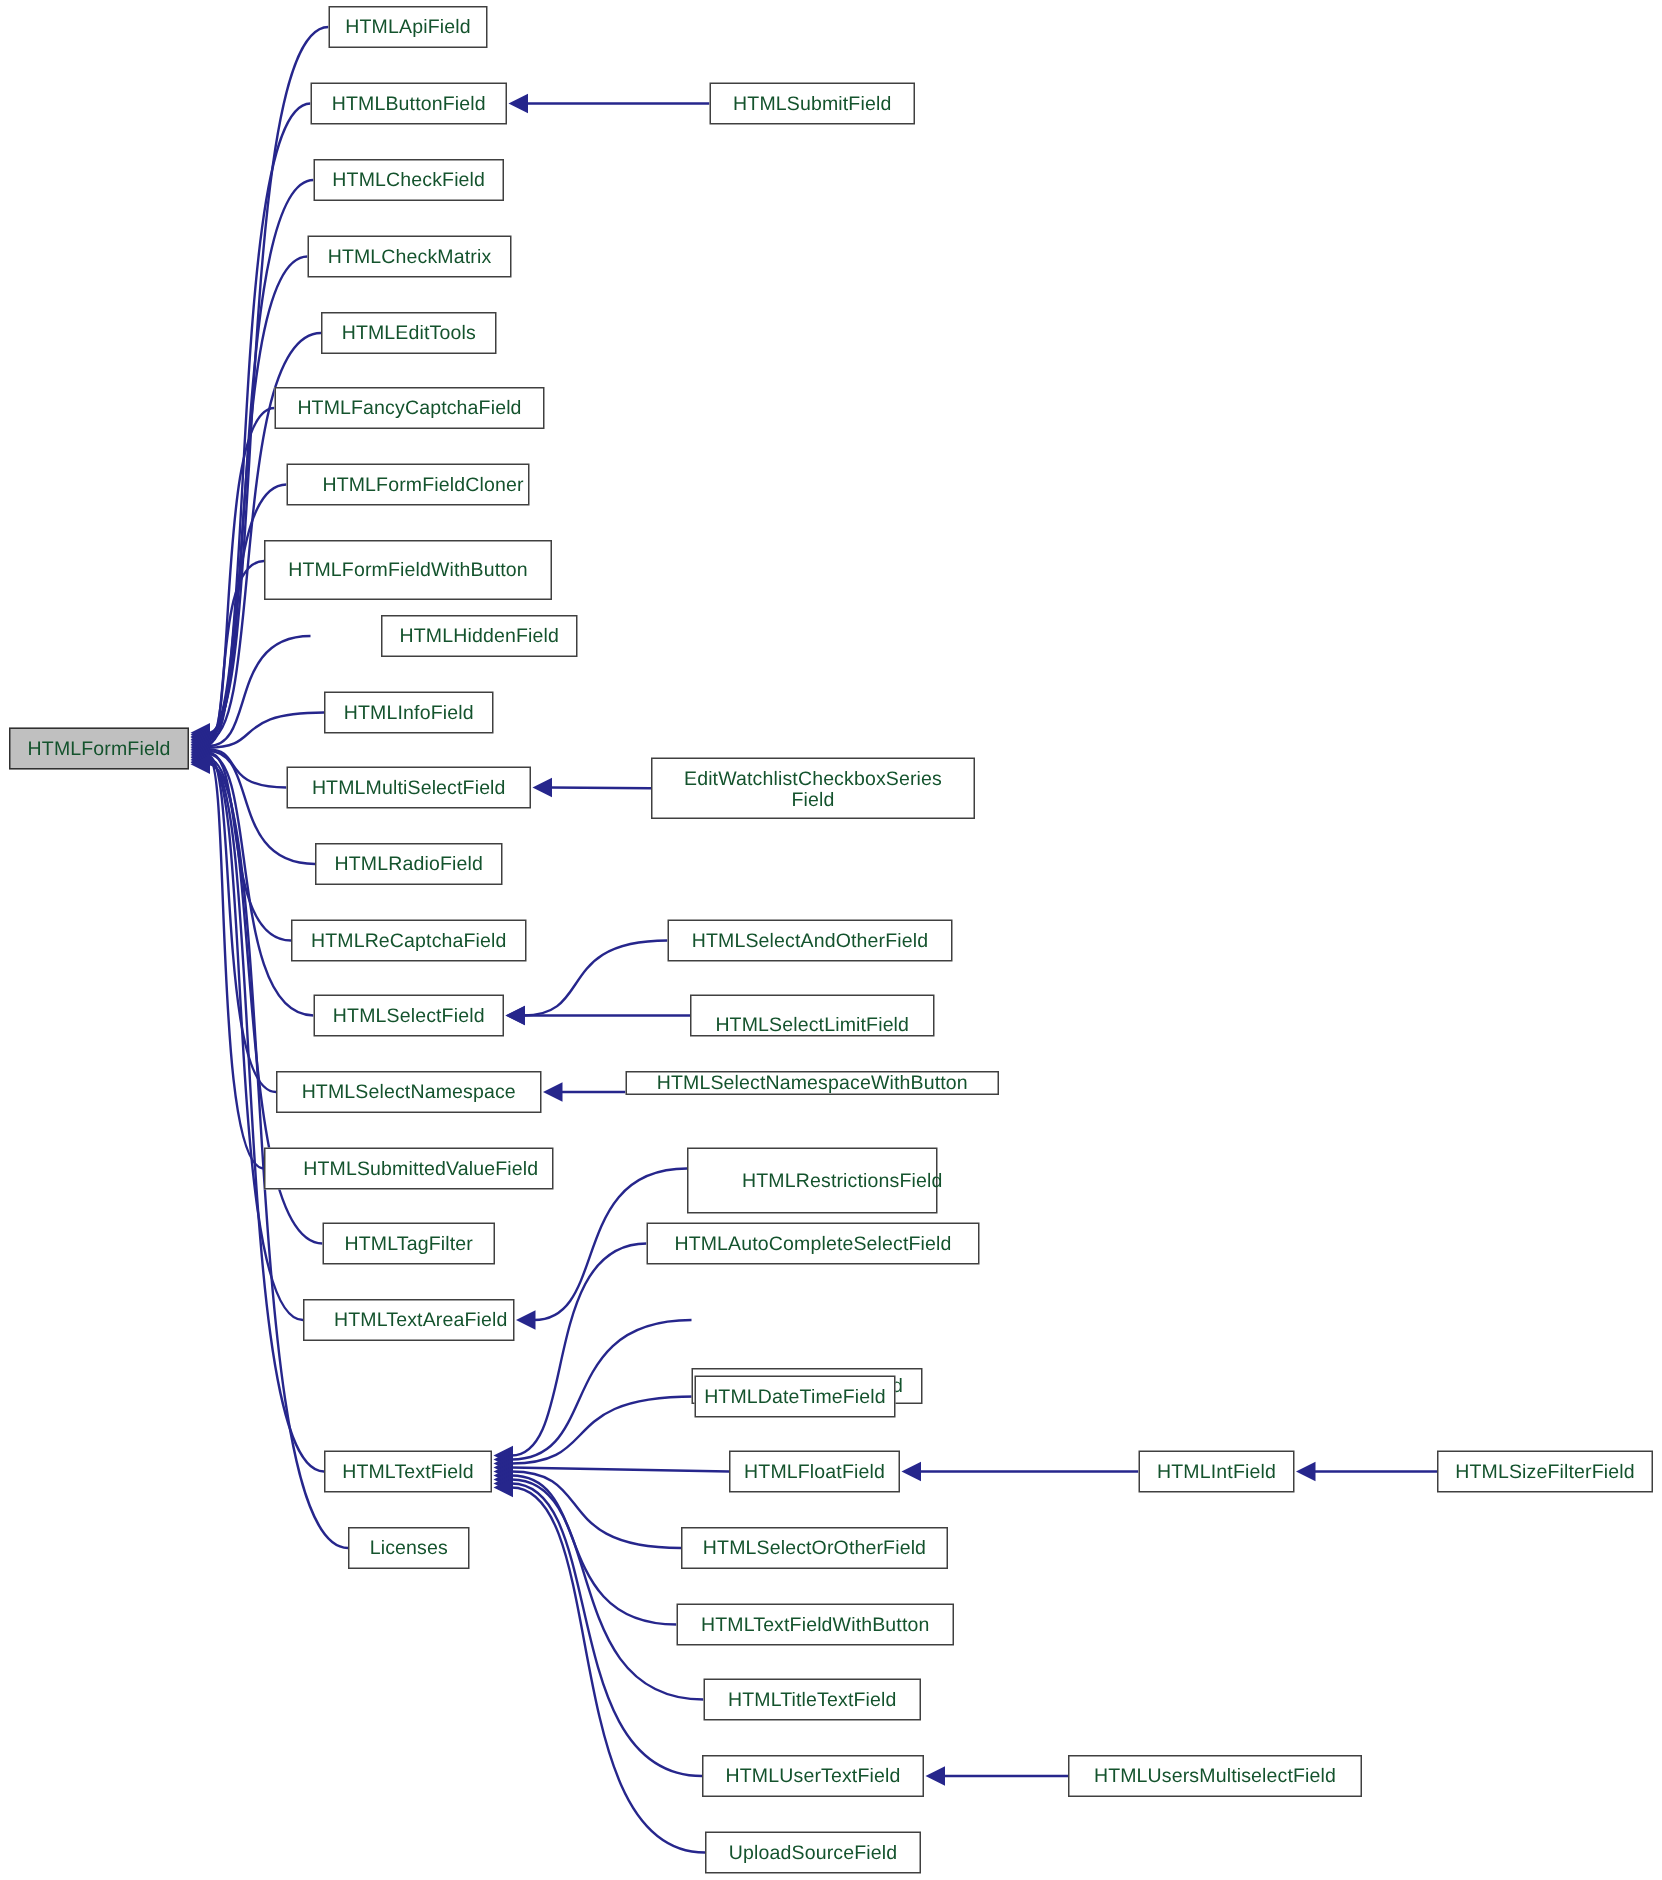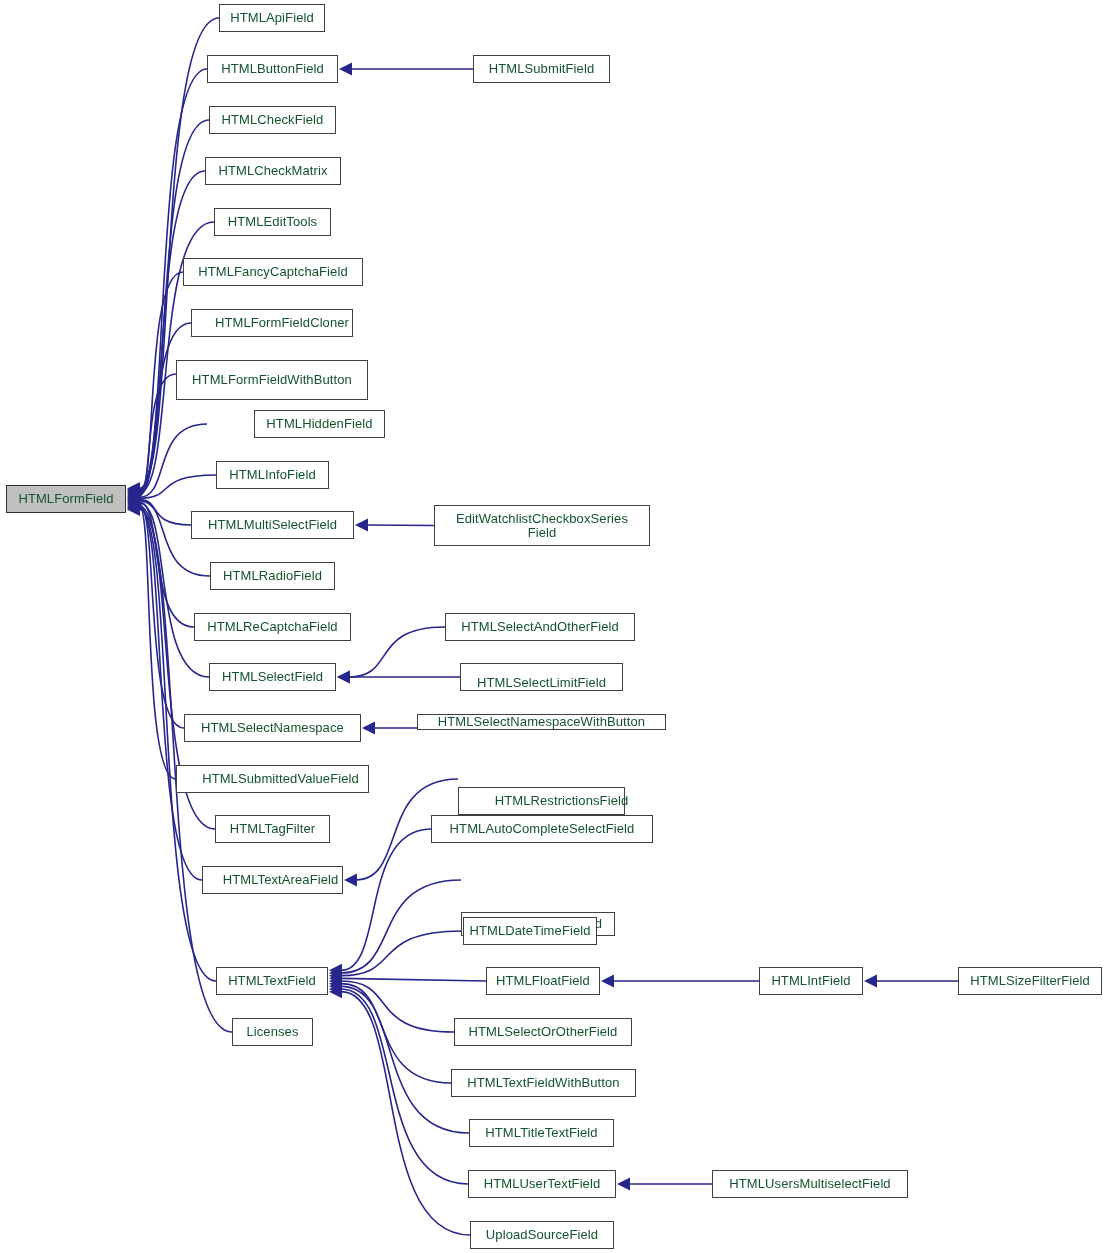--- a/index.html
+++ b/index.html
@@ -154,21 +154,21 @@
       <div class="node" style="left: 215px; top: 815px; width: 115px; height: 28px;"><span class="label">HTMLTagFilter</span></div>
       <div class="node" style="left: 202px; top: 866px; width: 141px; height: 28px; padding-left: 16px;"><span class="label">HTMLTextAreaField</span></div>
       <div class="node" style="left: 216px; top: 967px; width: 112px; height: 28px;"><span class="label">HTMLTextField</span></div>
       <div class="node" style="left: 232px; top: 1018px; width: 81px; height: 28px;"><span class="label">Licenses</span></div>
       <div class="node" style="left: 473px; top: 55px; width: 137px; height: 28px;"><span class="label">HTMLSubmitField</span></div>
       <div class="node" style="left: 434px; top: 505px; width: 216px; height: 41px;"><span class="label">EditWatchlistCheckboxSeries
 Field</span></div>
       <div class="node" style="left: 445px; top: 613px; width: 190px; height: 28px;"><span class="label">HTMLSelectAndOtherField</span></div>
       <div class="node" style="left: 460px; top: 663px; width: 163px; height: 28px; align-items: flex-end;"><span class="label">HTMLSelectLimitField</span></div>
       <div class="node" style="left: 417px; top: 714px; width: 249px; height: 16px;"><span class="label">HTMLSelectNamespaceWithButton</span></div>
-      <div class="node" style="left: 458px; top: 787px; width: 167px; height: 28px; padding-left: 40px;"><span class="label">HTMLRestrictionsField</span></div>
+      <div class="node" style="left: 458px; top: 765px; width: 167px; height: 44px; padding-left: 40px;"><span class="label">HTMLRestrictionsField</span></div>
       <div class="node" style="left: 431px; top: 815px; width: 222px; height: 28px;"><span class="label">HTMLAutoCompleteSelectField</span></div>
       <div class="node" style="left: 461px; top: 912px; width: 154px; height: 24px;"><span class="label">HTMLComboboxField</span></div>
       <div class="node" style="left: 463px; top: 917px; width: 134px; height: 28px;"><span class="label">HTMLDateTimeField</span></div>
       <div class="node" style="left: 486px; top: 967px; width: 114px; height: 28px;"><span class="label">HTMLFloatField</span></div>
       <div class="node" style="left: 454px; top: 1018px; width: 178px; height: 28px;"><span class="label">HTMLSelectOrOtherField</span></div>
       <div class="node" style="left: 451px; top: 1069px; width: 185px; height: 28px;"><span class="label">HTMLTextFieldWithButton</span></div>
       <div class="node" style="left: 469px; top: 1119px; width: 145px; height: 28px;"><span class="label">HTMLTitleTextField</span></div>
       <div class="node" style="left: 468px; top: 1170px; width: 148px; height: 28px;"><span class="label">HTMLUserTextField</span></div>
       <div class="node" style="left: 470px; top: 1221px; width: 144px; height: 28px;"><span class="label">UploadSourceField</span></div>
       <div class="node" style="left: 759px; top: 967px; width: 104px; height: 28px;"><span class="label">HTMLIntField</span></div>

